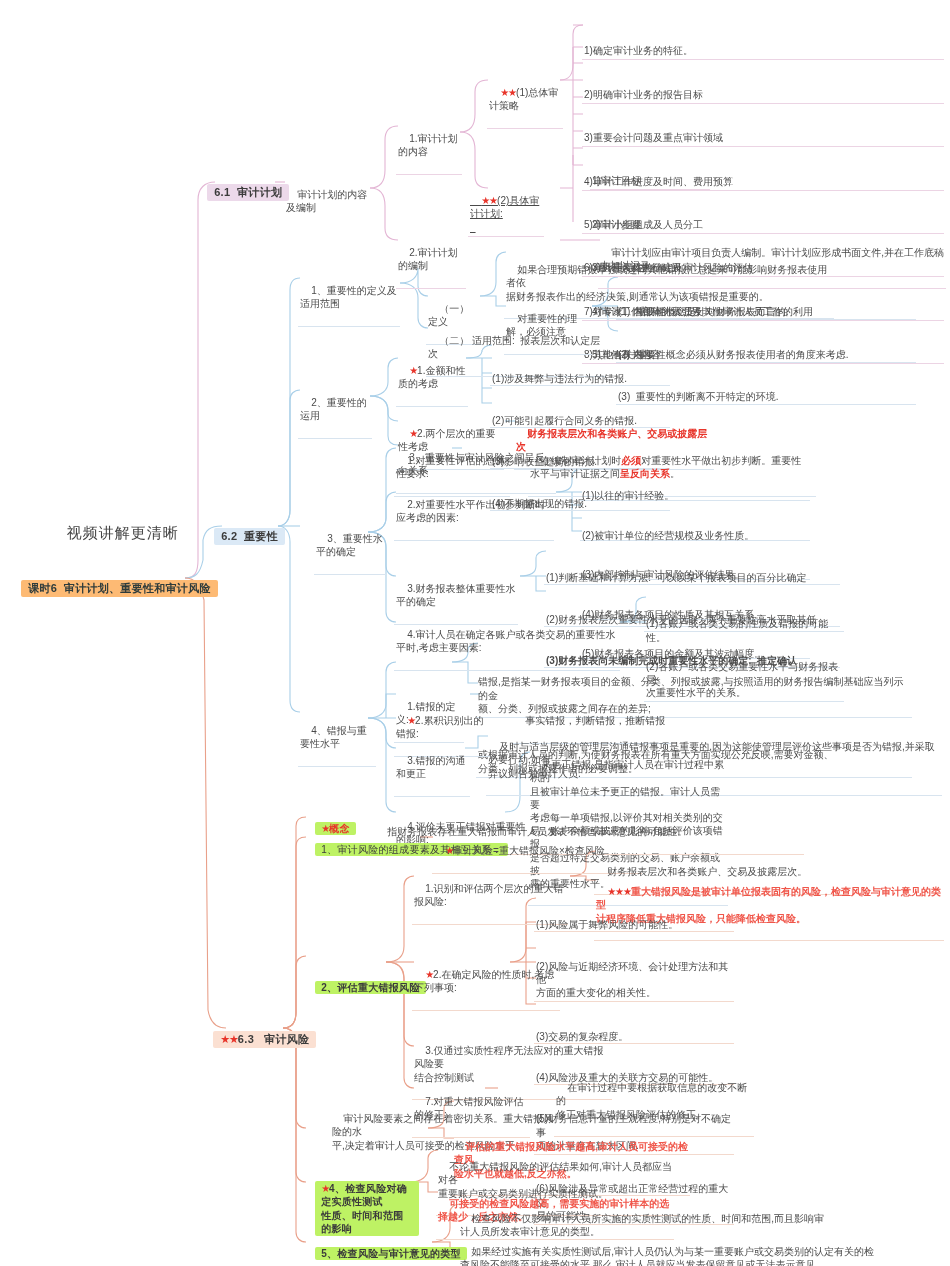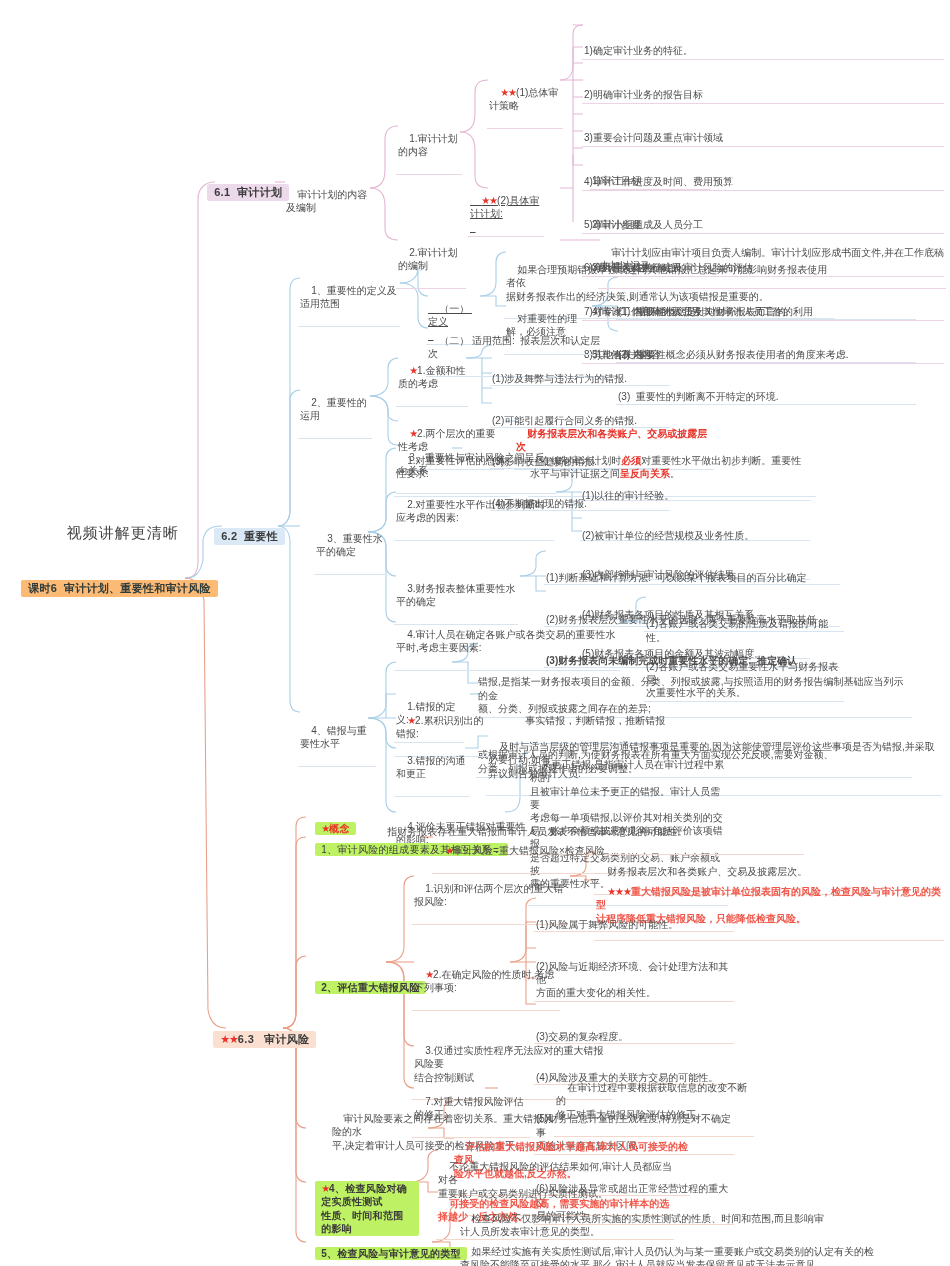--- a/index.html
+++ b/index.html
@@ -179,21 +179,21 @@
     <span>审计计划应由审计项目负责人编制。审计计划应形成书面文件,并在工作底稿中加以记录</span>
   </div>
 
   <div class="node" style="left:203px; top:516px;">
     <span class="chip blue" style="font-size:11px;">6.2  重要性</span>
   </div>
 
   <div class="node leaf" style="left:298px; top:270px; width:102px;">
     <span>1、重要性的定义及适用范围</span>
   </div>
-  <div class="node leaf" style="left:426px; top:288px; width:56px;text-decoration:underline;">
+  <div class="node leaf" style="left:426px; top:288px; width:56px;">
     <span>（一） 定义</span>
   </div>
   <div class="node leaf" style="left:504px; top:249px; width:330px;">
     <span>如果合理预期错报单独或连同其他错报汇总起来可能影响财务报表使用者依
 据财务报表作出的经济决策,则通常认为该项错报是重要的。</span>
   </div>
   <div class="node leaf" style="left:504px; top:298px; width:88px;">
     <span>对重要性的理解，必须注意</span>
   </div>
   <div class="node" style="left:616px; top:278px; width:300px;">

